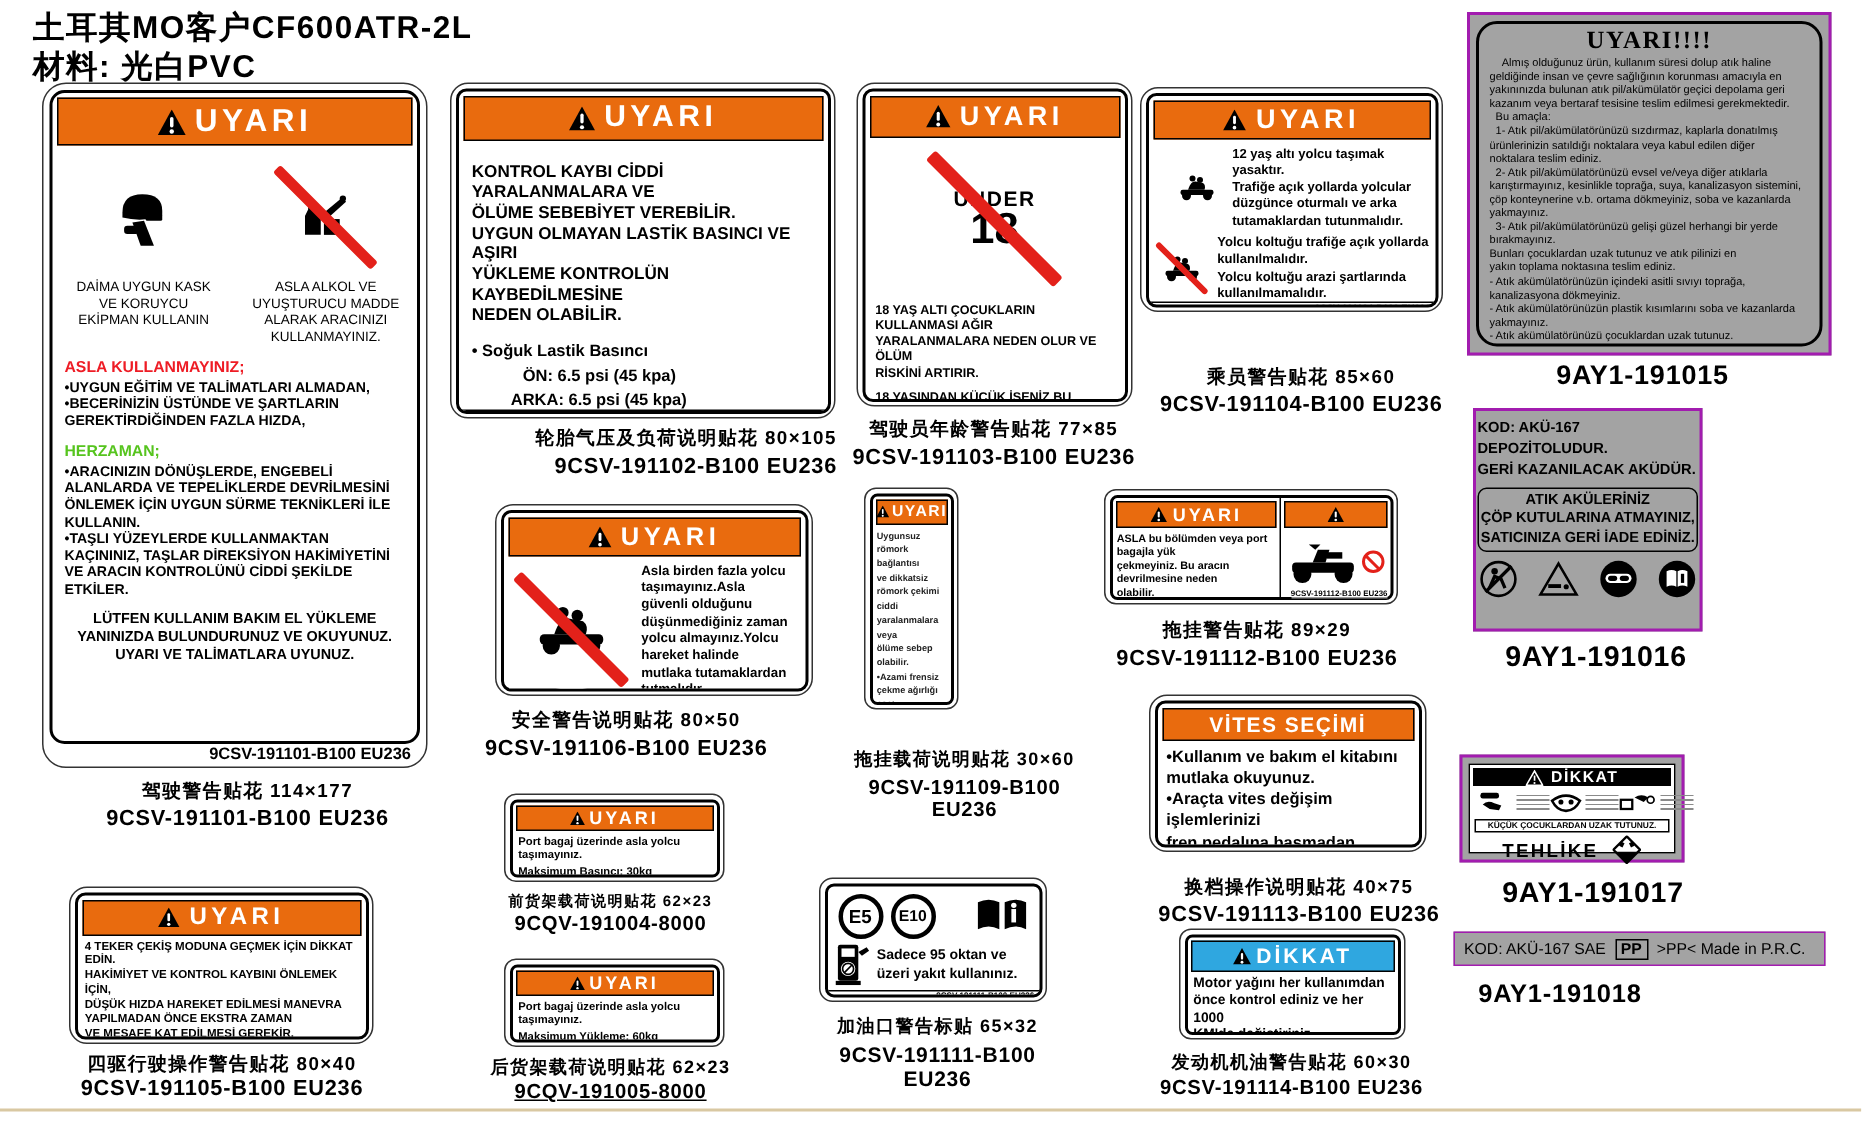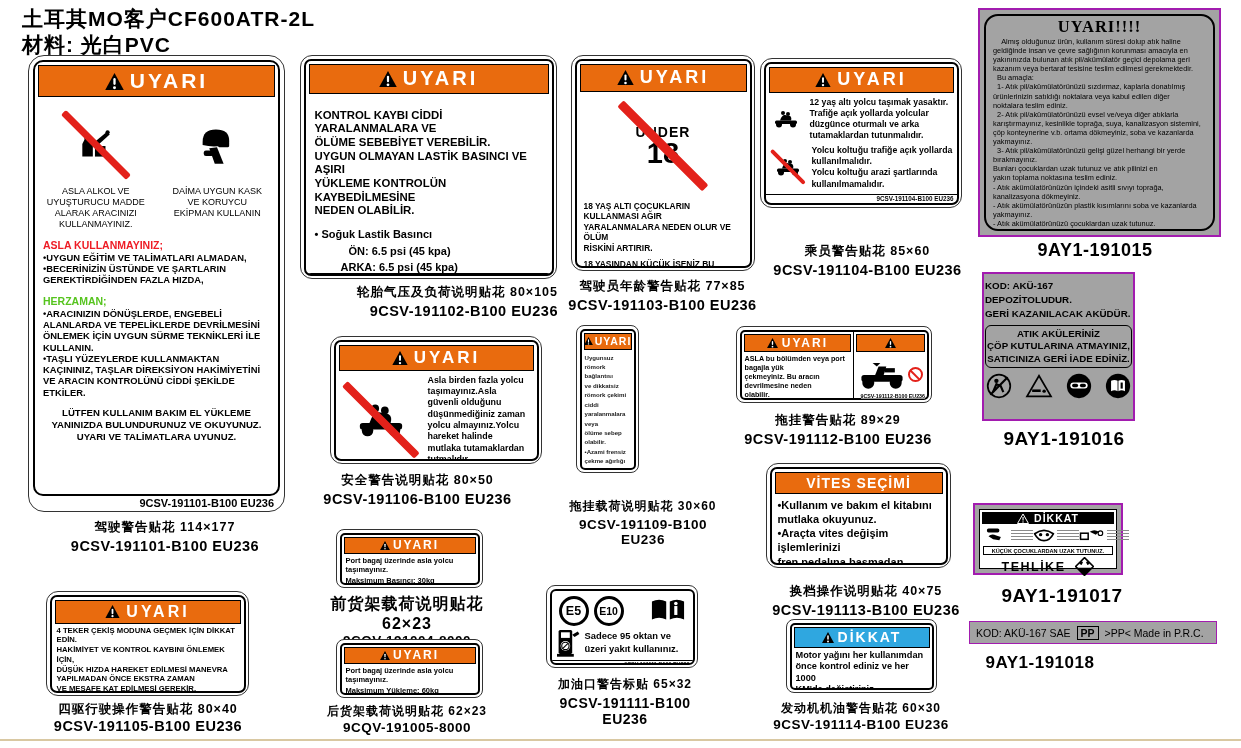--- a/index.html
+++ b/index.html
@@ -135,39 +135,39 @@
       <div class="hdr hdrA">
         <span class="tri">
             <svg width="19" height="17" viewBox="0 0 24 22">
               <use href="#tri-b"></use>
             </svg>
           </span>
         <span>UYARI</span>
       </div>
       <div class="iconsrow">
         <div class="icol">
+          <div class="ring g" style="width:72px;height:72px;border-width:7px;">
+            <svg width="42" height="42" viewBox="0 0 38 38">
+                <use href="#helmetgear"></use>
+              </svg>
+          </div>
+          <div class="icap pre">DAİMA UYGUN KASK
+VE KORUYCU
+EKİPMAN KULLANIN</div>
+        </div>
+        <div class="icol">
           <div class="ring r slash" style="width:72px;height:72px;border-width:7px;--bar:7px;">
             <svg width="40" height="40" viewBox="0 0 38 38">
                 <use href="#alcohol"></use>
               </svg>
           </div>
           <div class="icap pre">ASLA ALKOL VE
 UYUŞTURUCU MADDE
 ALARAK ARACINIZI
 KULLANMAYINIZ.</div>
-        </div>
-        <div class="icol">
-          <div class="ring g" style="width:72px;height:72px;border-width:7px;">
-            <svg width="42" height="42" viewBox="0 0 38 38">
-                <use href="#helmetgear"></use>
-              </svg>
-          </div>
-          <div class="icap pre">DAİMA UYGUN KASK
-VE KORUYCU
-EKİPMAN KULLANIN</div>
         </div>
       </div>
       <div class="sechead redh">ASLA KULLANMAYINIZ;</div>
       <div class="bodyA pre">•UYGUN EĞİTİM VE TALİMATLARI ALMADAN,
 •BECERİNİZİN ÜSTÜNDE VE ŞARTLARIN
 GEREKTİRDİĞİNDEN FAZLA HIZDA,</div>
       <div class="sechead grnh">HERZAMAN;</div>
       <div class="bodyA pre">•ARACINIZIN DÖNÜŞLERDE, ENGEBELİ
 ALANLARDA VE TEPELİKLERDE DEVRİLMESİNİ
 ÖNLEMEK İÇİN UYGUN SÜRME TEKNİKLERİ İLE
@@ -245,21 +245,21 @@
   <div class="stk" style="left:760px;top:58px;width:202px;height:150px;">
     <div class="in">
       <div class="hdr" style="height:24px;font-size:18px;">
         <span class="tri">
             <svg width="16" height="14" viewBox="0 0 24 22">
               <use href="#tri-b"></use>
             </svg>
           </span>
         <span>UYARI</span>
       </div>
-      <div style="display:flex;gap:5px;padding:4px 2px 0;align-items:center;">
+      <div style="display:flex;gap:5px;padding:4px 14px 0;align-items:center;">
         <div class="ring g" style="width:37px;height:37px;border-width:4px;">
           <svg width="26" height="20" viewBox="0 0 52 38">
               <use href="#atvriders"></use>
             </svg>
         </div>
         <div class="pre" style="font-size:8.7px;font-weight:600;line-height:1.3;">12 yaş altı yolcu taşımak yasaktır.
 Trafiğe açık yollarda yolcular
 düzgünce oturmalı ve arka
 tutamaklardan tutunmalıdır.</div>
       </div>
@@ -530,21 +530,21 @@
           </span>
         <span>UYARI</span>
       </div>
       <div class="pre" style="font-size:7.5px;font-weight:bold;line-height:1.25;padding:2px 4px 0;">Port bagaj üzerinde asla yolcu
 taşımayınız.</div>
       <div style="font-size:7.5px;font-weight:bold;padding:2px 4px 0;">Maksimum Basıncı: 30kg</div>
 
     </div>
   </div>
   <div class="cap" style="left:322px;top:594px;width:170px;">
-    <div class="cn" style="font-size:16px;">前货架载荷说明贴花 62×23</div>
+    <div class="cn" style="font-size:10px;">前货架载荷说明贴花 62×23</div>
     <div class="code" style="font-size:13.5px;margin-top:0;">9CQV-191004-8000</div>
   </div>
 
   <div class="stk" style="left:336px;top:639px;width:147px;height:59px;border-radius:8px;">
     <div class="in" style="border-radius:5px;">
       <div class="hdr" style="height:15px;font-size:12px;letter-spacing:2px;gap:3px;margin:2px 2px 0;border-width:1px;">
         <span class="tri">
             <svg width="10" height="9" viewBox="0 0 24 22">
               <use href="#tri-b"></use>
             </svg>
@@ -552,21 +552,21 @@
         <span>UYARI</span>
       </div>
       <div class="pre" style="font-size:7.5px;font-weight:bold;line-height:1.25;padding:2px 4px 0;">Port bagaj üzerinde asla yolcu
 taşımayınız.</div>
       <div style="font-size:7.5px;font-weight:bold;padding:2px 4px 0;">Maksimum Yükleme: 60kg</div>
 
     </div>
   </div>
   <div class="cap" style="left:322px;top:703px;width:170px;">
     <div class="cn" style="font-size:12px;">后货架载荷说明贴花 62×23</div>
-    <div class="code" style="font-size:13.5px;margin-top:0;">9CQV-191005-8000</div>
+    <div class="code" style="font-size:13.5px;margin-top:0;text-decoration:underline;">9CQV-191005-8000</div>
   </div>
 
   <div class="stk" style="left:546px;top:585px;width:152px;height:83px;border-radius:9px;">
     <div class="in" style="border-radius:6px;">
       <div style="display:flex;align-items:center;gap:5px;padding:5px 7px 0;">
         <div class="ecirc" style="width:30px;height:30px;font-size:12.5px;">E5</div>
         <div class="ecirc" style="width:30px;height:30px;font-size:10.5px;">E10</div>
         <svg width="36" height="25" viewBox="0 0 40 28" style="margin-left:auto;">
             <use href="#book"></use>
           </svg>

